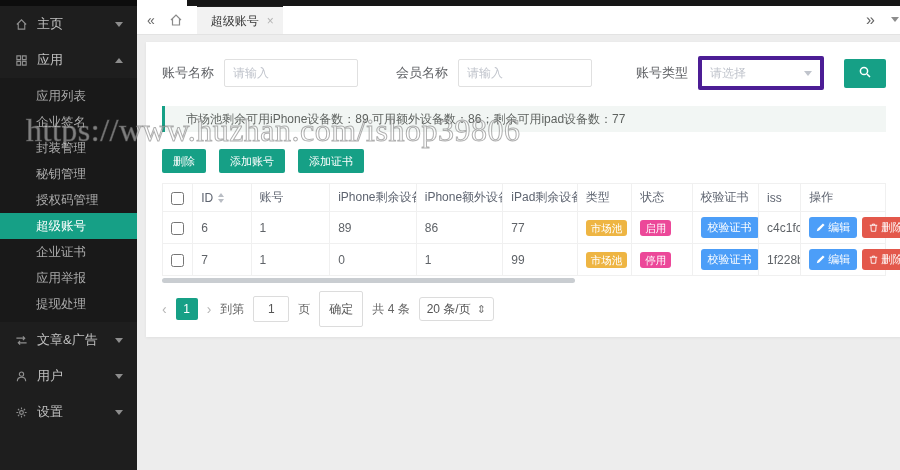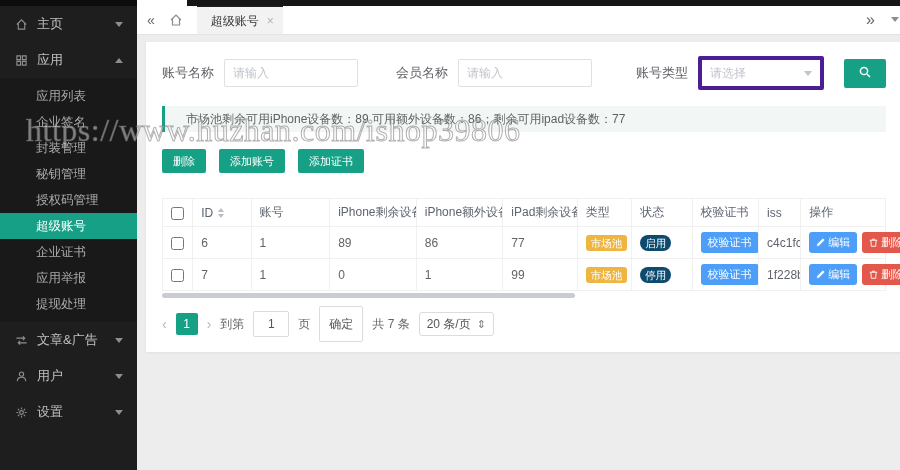--- a/index.html
+++ b/index.html
@@ -38,31 +38,31 @@
   .fselect .caret{margin:0;border-top-color:#c0c4cc;}
   .gap1{margin-left:38px;}
   .gap2{margin-left:44px;}
   .search-btn{margin-left:20px;width:42px;height:29px;background:#16a086;border:none;border-radius:2px;display:flex;align-items:center;justify-content:center;cursor:pointer;}
   
   .notice{margin-top:16px;background:#f2f6f4;border-left:3px solid #16a086;padding:5px 21px;font-size:12px;color:#5f6360;line-height:16px;}
   
   .toolbar{margin-top:17px;display:flex;gap:13px;}
   .tbtn{height:24px;background:#16a086;color:#fff;border:none;border-radius:2px;font-size:11px;padding:0 11px;cursor:pointer;white-space:nowrap;}
   
-  table{margin-top:25px;width:100%;border-collapse:collapse;table-layout:fixed;}
+  table{margin-top:10px;width:100%;border-collapse:collapse;table-layout:fixed;}
   th,td{border:1px solid #f0f0f0;font-weight:normal;text-align:left;padding:5px 8px;font-size:12px;color:#5f6368;height:16px;white-space:nowrap;overflow:hidden;}
   th{color:#5e6470;}
   .cb{width:13px;height:13px;margin:0;vertical-align:middle;}
   .sort{display:inline-flex;flex-direction:column;gap:2px;margin-left:5px;vertical-align:middle;}
   .sort i{width:0;height:0;border-left:3.5px solid transparent;border-right:3.5px solid transparent;display:block;}
   .sort .s-up{border-bottom:4px solid #b9bdc4;}
   .sort .s-dn{border-top:4px solid #b9bdc4;}
   .badge{display:inline-block;padding:2px 5px;border-radius:3px;color:#fff;font-size:10.5px;line-height:12px;}
   .badge.yellow{background:#eeb543;}
-  .badge.green{background:#0c4a6e;border-radius:8px;}
+  .badge.green{background:#ec4899;}
   .mini{display:inline-flex;align-items:center;gap:3px;border:none;border-radius:3px;color:#fff;font-size:11px;padding:3px 7px;cursor:pointer;white-space:nowrap;}
   .mini.blue{background:#4c9ef8;}
   .mini.red{background:#e3584b;}
   .opcell{overflow:visible;}
   .ops{display:flex;gap:5px;}
   
   .hscroll{height:6px;margin-top:2px;position:relative;}
   .hthumb{position:absolute;left:0;top:0;height:5px;width:57%;background:#c9cdd1;border-radius:3px;cursor:grab;}
   
   .pager{margin-top:7px;display:flex;align-items:center;gap:9px;font-size:12px;color:#666;}
@@ -306,21 +306,21 @@
         </div>
 
         <div class="pager">
           <span class="pg-arrow">‹</span>
           <span class="pg-cur">1</span>
           <span class="pg-arrow">›</span>
           <span>到第</span>
           <input class="pg-input" value="1" style="">
           <span>页</span>
           <button class="pg-btn">确定</button>
-          <span>共 7 条</span>
+          <span>共 4 条</span>
           <div class="pg-select">
             <span>20 条/页</span>
             <span class="pg-updown">⇕</span>
           </div>
         </div>
 
       </div>
     </div>
 
     <div class="vscroll">

